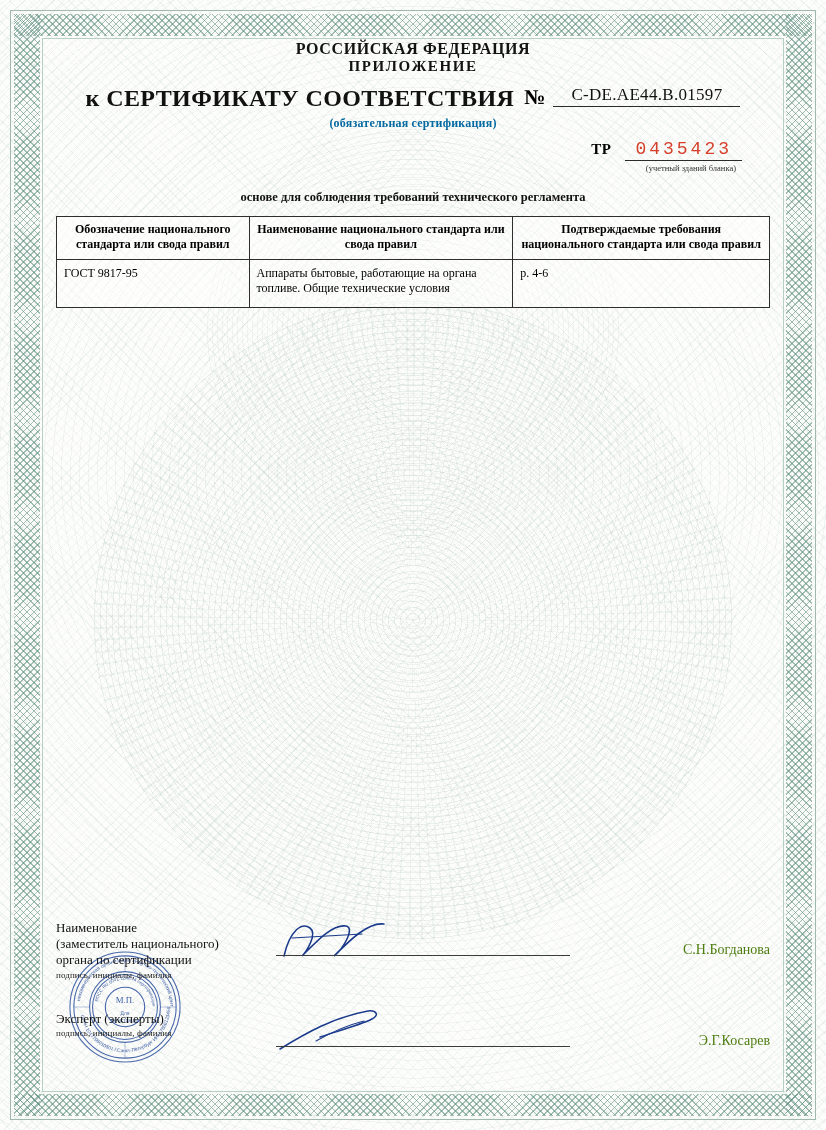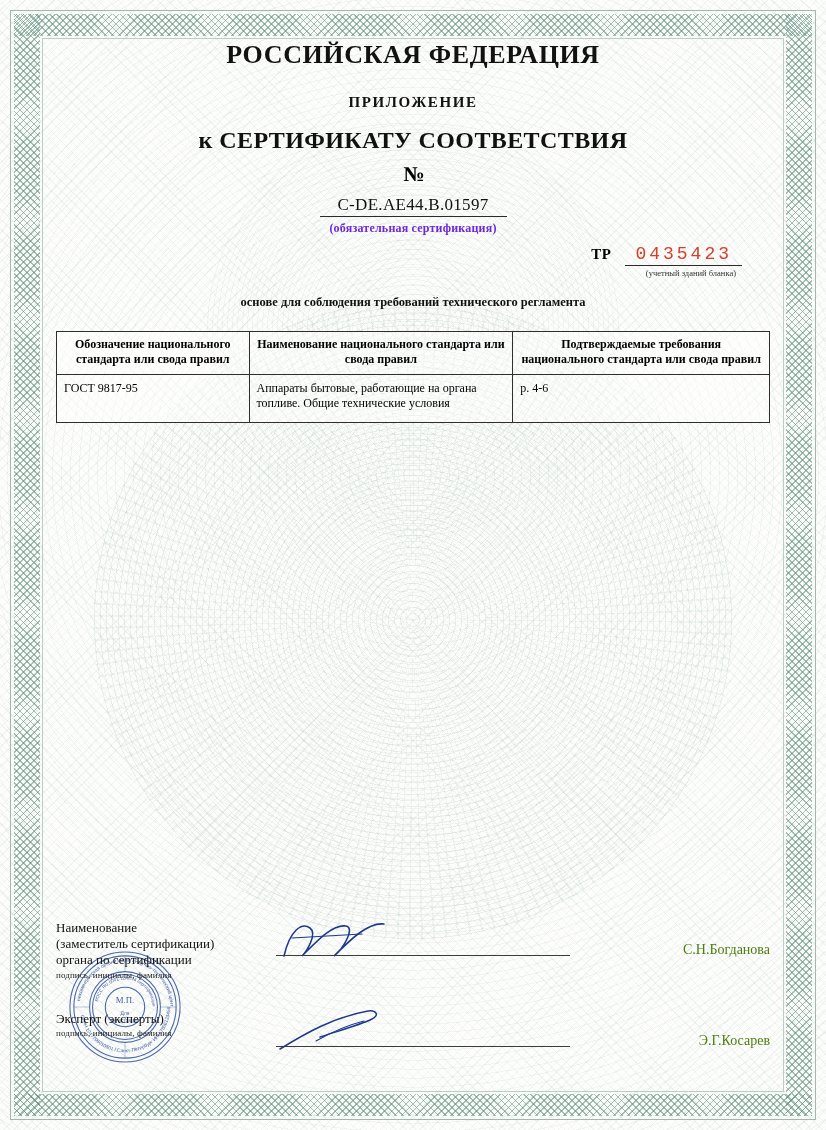--- a/index.html
+++ b/index.html
@@ -99,42 +99,41 @@
   
   .content {
     position: absolute;
     left: 56px;
     top: 34px;
     width: 714px;
   }
 
   .title-rf {
     text-align: center;
-    font-size: 26px;
+    font-size: 16px;
     font-weight: bold;
     letter-spacing: 0.6px;
     color: #121212;
     margin-top: 6px;
   }
   .title-prilozhenie {
     text-align: center;
     font-size: 15px;
     font-weight: bold;
     letter-spacing: 1.6px;
-    margin-top: 24px;
+    margin-top: 0;
     color: #121212;
   }
 
   .cert-line {
     display: flex;
-    align-items: center;
+    align-items: flex-start;
     justify-content: center;
-    margin-top: 16px;
+    margin-top: 10px;
     gap: 8px;
-    flex-direction: column;
   }
   .cert-line .lbl {
     font-size: 24px;
     font-weight: bold;
     letter-spacing: 0.4px;
     color: #111;
   }
   .cert-line .nomer {
     font-size: 21px;
     font-weight: bold;
@@ -148,21 +147,21 @@
     min-width: 175px;
     text-align: center;
     color: #111;
   }
   .subtitle-obyaz {
     text-align: center;
     font-size: 12px;
     font-weight: bold;
     margin-top: 4px;
     letter-spacing: 0.2px;
-    color: #6d28d9;
+    color: #0369a1;
   }
 
   .tr-row {
     display: flex;
     align-items: baseline;
     justify-content: flex-end;
     margin-top: 8px;
     padding-right: 28px;
     text-align: right;
   }
@@ -194,21 +193,21 @@
     font-weight: bold;
     line-height: 1.35;
     margin-top: 16px;
     padding: 0 18px;
     color: #111;
   }
 
   table.std-table {
     width: 100%;
     border-collapse: collapse;
-    margin-top: 20px;
+    margin-top: 10px;
     background: rgba(255,255,255,0.45);
   }
   table.std-table th,
   table.std-table td {
     border: 1px solid #2e2e2e;
     vertical-align: top;
   }
   table.std-table th {
     font-size: 12px;
     font-weight: bold;
@@ -379,21 +378,21 @@
         <textPath href="#midArcTop" startOffset="6%">РОСС RU.0001.11AE44 сертификации</textPath>
       </text>
       <text x="60" y="56" text-anchor="middle" font-family="'Liberation Serif', serif" font-size="9" fill="#2b4f9e" opacity="0.9">М.П.</text>
       <text x="60" y="68" text-anchor="middle" font-family="'Liberation Sans', sans-serif" font-size="5" fill="#2b4f9e" opacity="0.85">Для</text>
       <text x="60" y="75" text-anchor="middle" font-family="'Liberation Sans', sans-serif" font-size="5" fill="#2b4f9e" opacity="0.85">регистрации</text>
     </svg>
 
     <div class="sign-row">
       <div class="sign-left">
         <div>Наименование</div>
-        <div>(заместитель сертификации)</div>
+        <div>(заместитель национального)</div>
         <div>органа по сертификации</div>
         <div class="sign-caption">подпись, инициалы, фамилия</div>
       </div>
       <div class="sign-line">
         <svg class="scribble" viewBox="0 0 120 46">
           <path d="M8 40 C 14 14, 26 6, 34 12 C 42 18, 30 36, 26 40 C 40 26, 56 8, 70 10 C 80 12, 66 34, 58 40 C 74 24, 92 6, 108 8" fill="none" stroke="#1b3a8c" stroke-width="1.6" stroke-linecap="round"></path>
           <path d="M16 22 L 86 18" fill="none" stroke="#1b3a8c" stroke-width="1.2" stroke-linecap="round"></path>
         </svg>
       </div>
       <div class="sign-name">С.Н.Богданова</div>

